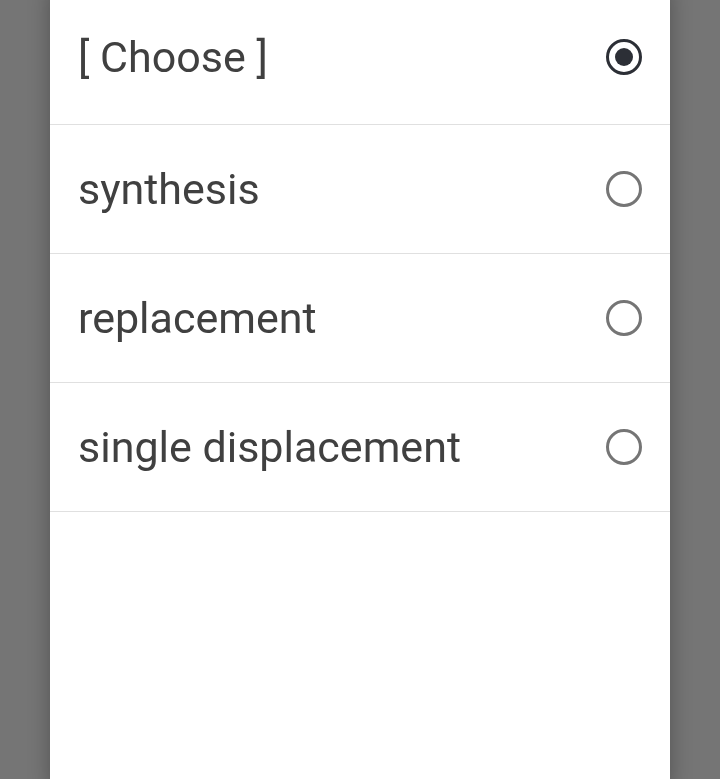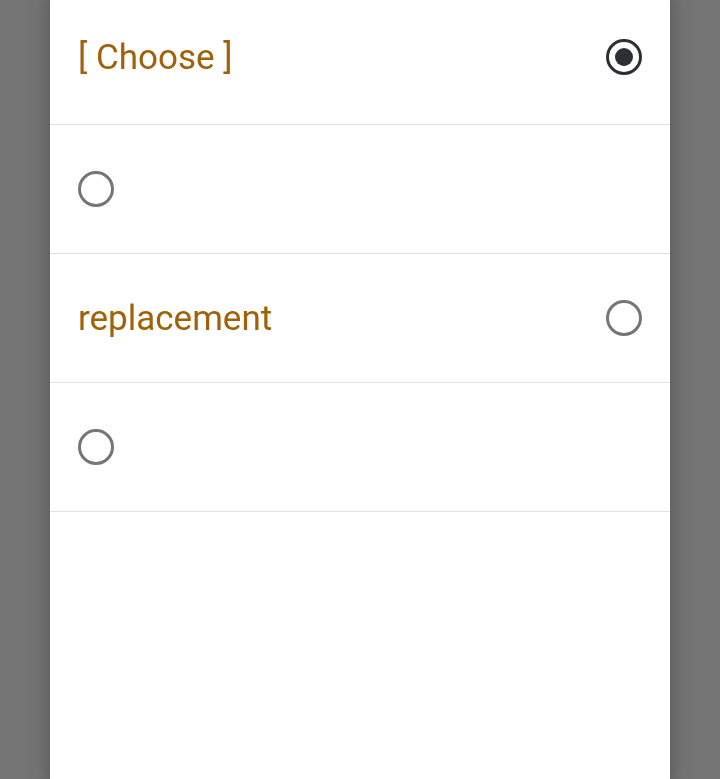--- a/index.html
+++ b/index.html
@@ -30,22 +30,22 @@
       justify-content: space-between;
       padding: 0 28px;
       height: 129px;
       border-bottom: 1px solid #e0e0e0;
       cursor: pointer;
     }
     .option-row:first-child {
       height: 135px;
     }
     .option-label {
-      font-size: 35px;
-      color: #a16207;
+      font-size: 43px;
+      color: #404040;
       font-weight: 400;
     }
     .radio-outer {
       width: 36px;
       height: 36px;
       border: 3px solid #757575;
       border-radius: 50%;
       display: flex;
       align-items: center;
       justify-content: center;
@@ -71,33 +71,35 @@
 <div class="modal">
 
   <div class="option-row">
     <span class="option-label">[ Choose ]</span>
     <span class="radio-outer selected">
       <span class="radio-inner"></span>
     </span>
   </div>
 
   <div class="option-row">
+    <span class="option-label">synthesis</span>
     <span class="radio-outer">
       
     </span>
   </div>
 
   <div class="option-row">
     <span class="option-label">replacement</span>
     <span class="radio-outer">
       
     </span>
   </div>
 
 
   <div class="option-row">
+    <span class="option-label">single displacement</span>
     <span class="radio-outer">
       
     </span>
   </div>
 
 
 </div>
 
 </body></html>

